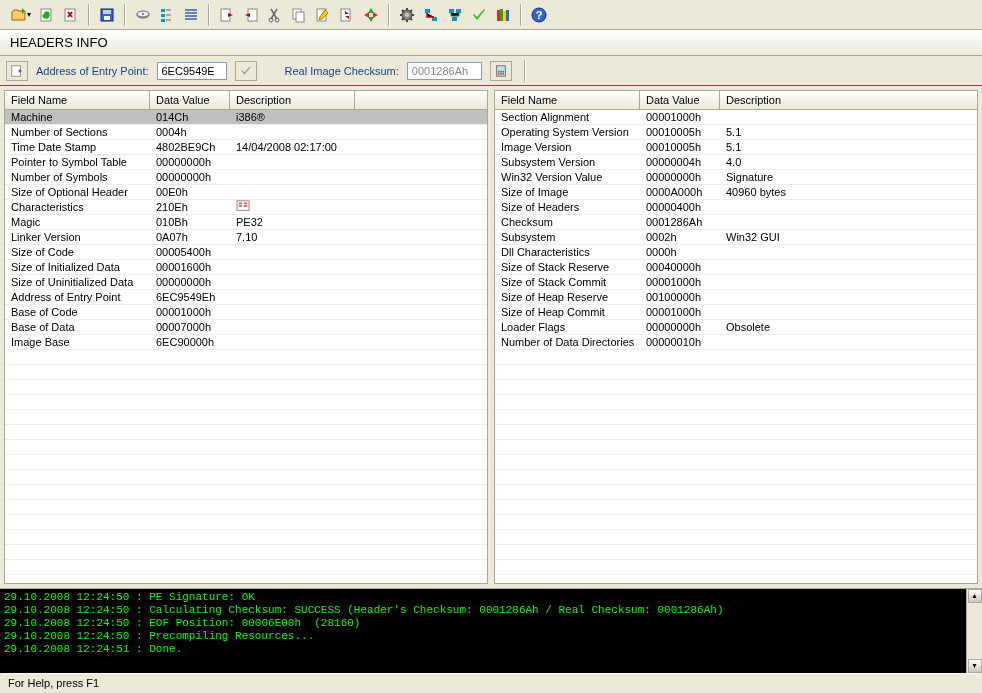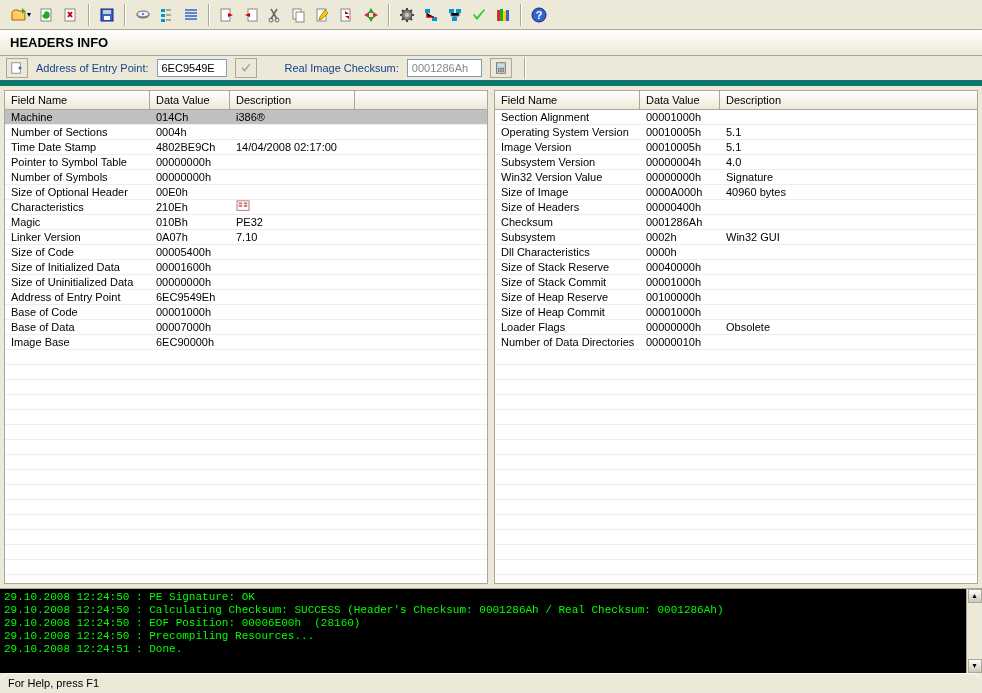--- a/index.html
+++ b/index.html
@@ -7,24 +7,24 @@
 
 
 .toolbar { display: flex; align-items: center; height: 30px; background: #ece9d8; border-bottom: 1px solid #aca899; padding: 0 4px; gap: 2px; }
 .toolbar-sep { width: 2px; height: 22px; border-left: 1px solid #aca899; border-right: 1px solid #fff; margin: 0 4px; }
 .toolbar-btn { width: 22px; height: 22px; display: flex; align-items: center; justify-content: center; cursor: pointer; border: 1px solid transparent; }
 .toolbar-btn svg { width: 16px; height: 16px; }
 .toolbar-btn.dd { width: 30px; position: relative; }
 .toolbar-btn.dd::after { content: "▾"; font-size: 8px; color: #000; position: absolute; right: 2px; }
 
 
-.header-bar { background: linear-gradient(to bottom, #fff, #ece9d8); border-bottom: 1px solid #aca899; padding: 5px 10px; font-weight: bold; font-size: 13px; }
-
-
-.entry-bar { display: flex; align-items: center; height: 30px; background: #ece9d8; border-bottom: 6px solid #0f766e; padding: 0 6px; gap: 8px; }
+.header-bar { background: linear-gradient(to bottom, #fff, #ece9d8); border-bottom: 1px solid #aca899; padding: 5px 10px; font-weight: normal; font-size: 13px; }
+
+
+.entry-bar { display: flex; align-items: center; height: 30px; background: #ece9d8; border-bottom: 1px solid #0f766e; padding: 0 6px; gap: 8px; }
 .entry-label { color: #15428b; font-size: 11px; }
 .entry-input { border: 1px solid #7f9db9; background: #fff; height: 18px; padding: 0 4px; font-size: 11px; font-family: Liberation Sans, sans-serif; }
 .entry-input.ro { color: #888; }
 .small-btn { width: 22px; height: 20px; border: 1px solid #aca899; background: #ece9d8; display: flex; align-items: center; justify-content: center; cursor: pointer; }
 
 
 .tables-area { display: flex; flex: 1; gap: 6px; padding: 4px; background: #ece9d8; overflow: hidden; }
 .table-panel { flex: 1; background: #fff; border: 1px solid #aca899; display: flex; flex-direction: column; overflow: hidden; }
 .thead { display: flex; background: #ece9d8; border-bottom: 1px solid #aca899; }
 .th { padding: 3px 6px; border-right: 1px solid #aca899; font-size: 11px; color: #000; background: linear-gradient(to bottom,#fff,#ece9d8); }

